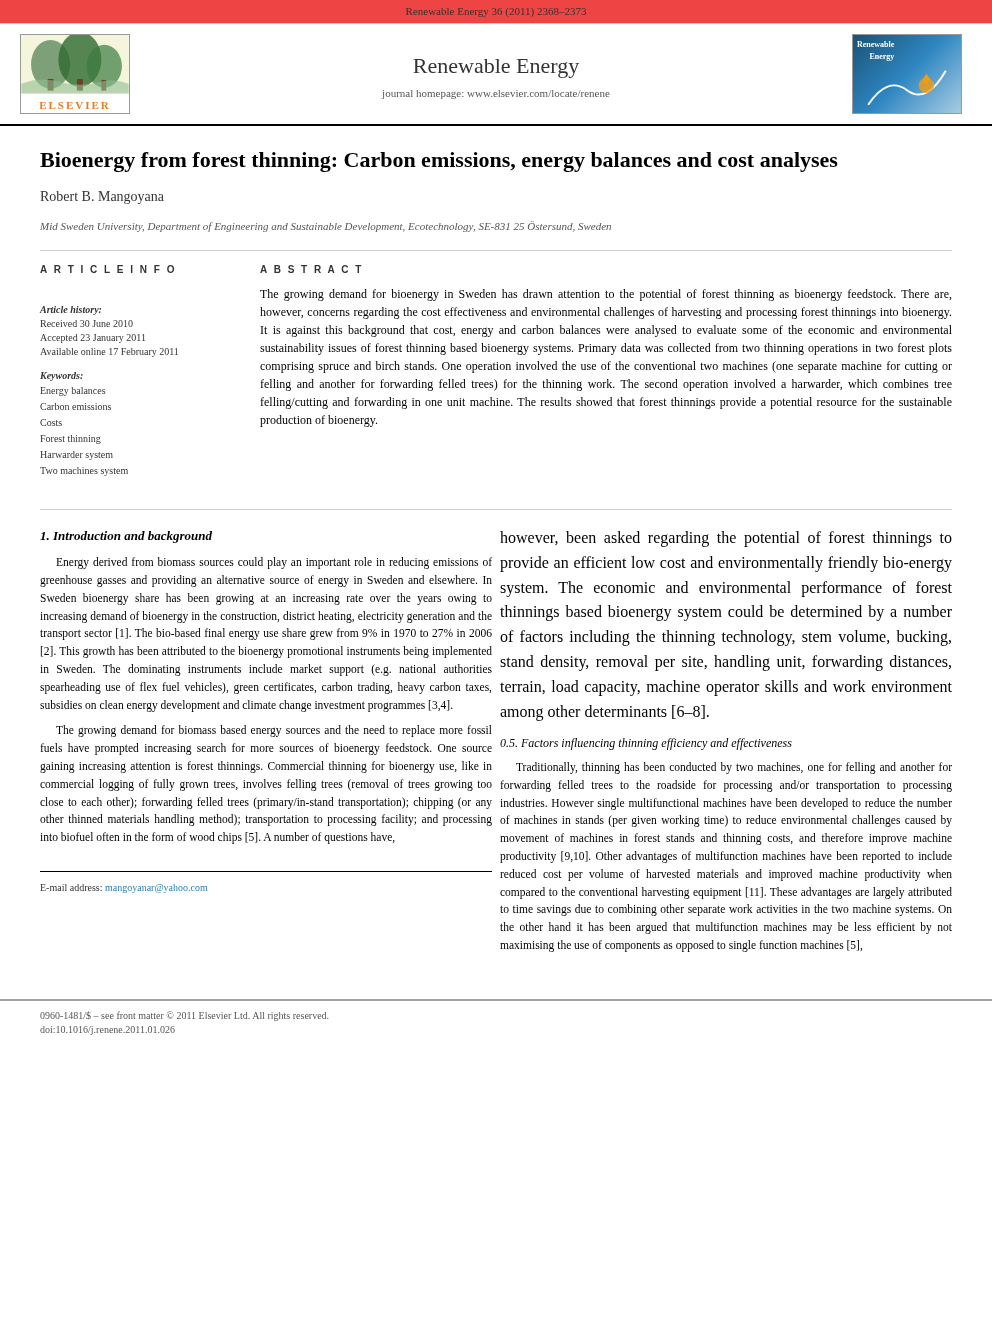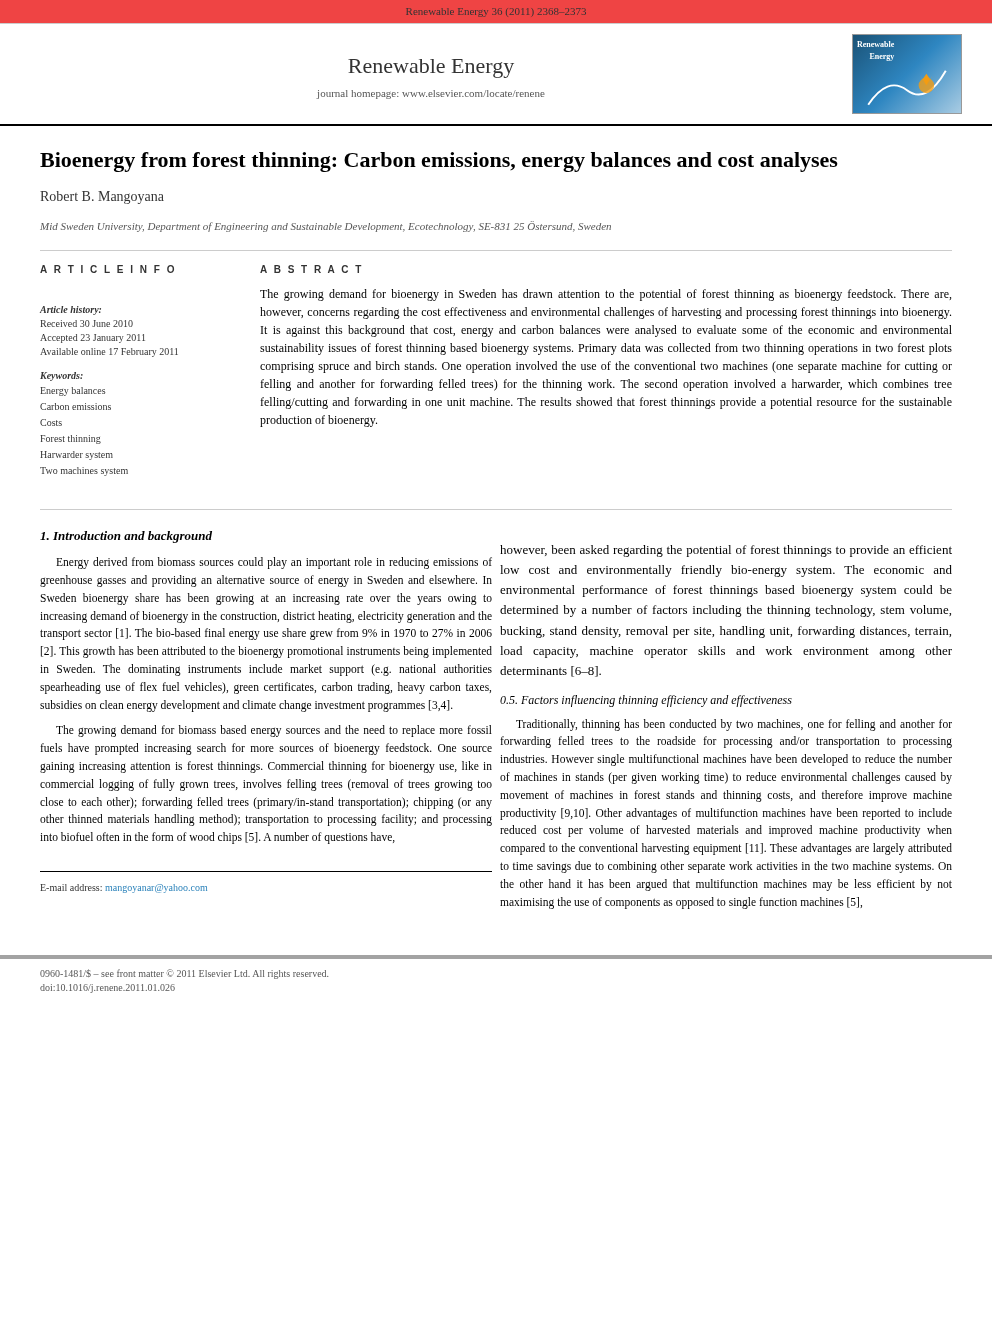--- a/index.html
+++ b/index.html
@@ -189,24 +189,23 @@
     }
     .section-heading {
       font-size: 13px;
       font-weight: bold;
       font-style: italic;
       color: #000;
       margin-bottom: 8px;
     }
     .body-para {
       margin-bottom: 8px;
-      font-size: 13px;
+      font-size: 16px;
       line-height: 1.55;
       text-align: justify;
-      margin-top: 14px;
     }
     .body-para-indent {
       text-indent: 16px;
       margin-bottom: 8px;
       font-size: 11.5px;
       line-height: 1.55;
       text-align: justify;
     }
     .footer-section {
       margin-top: 24px;
@@ -218,21 +217,21 @@
       color: #333;
     }
     .footnote-email a {
       color: #2980b9;
       text-decoration: none;
     }
     .bottom-bar {
       padding: 8px 40px;
       font-size: 10px;
       color: #555;
-      border-top: 4px solid #a3a3a3;
+      border-top: 2px solid #a3a3a3;
       margin-top: 16px;
     }
     .sub-section-heading {
       font-size: 12px;
       font-style: italic;
       color: #000;
       margin-bottom: 6px;
       margin-top: 10px;
     }
     .ref-link {
@@ -247,20 +246,36 @@
   </style>
 </head>
 <body>
 
 <div class="top-bar">
   <span>Renewable Energy 36 (2011) 2368–2373</span>
 </div>
 
 <div class="header-section">
 
+  <div class="logo-area">
+    <div class="logo-box">
+      <svg class="nature-icon" viewBox="0 0 110 60">
+
+        <rect x="0" y="0" width="110" height="60" fill="#f5f5dc"></rect>
+        <ellipse cx="30" cy="30" rx="20" ry="25" fill="#4a7c4e" opacity="0.7"></ellipse>
+        <ellipse cx="60" cy="25" rx="22" ry="28" fill="#2d6a30" opacity="0.8"></ellipse>
+        <ellipse cx="85" cy="32" rx="18" ry="22" fill="#3a7a3e" opacity="0.7"></ellipse>
+        <rect x="27" y="45" width="6" height="12" fill="#6b4226"></rect>
+        <rect x="57" y="45" width="6" height="12" fill="#6b4226"></rect>
+        <rect x="82" y="46" width="5" height="11" fill="#6b4226"></rect>
+        <path d="M0 50 Q20 42 40 48 Q60 54 80 48 Q95 44 110 50 L110 60 L0 60 Z" fill="#8fbc8f" opacity="0.6"></path>
+      </svg>
+      <div class="elsevier-text">ELSEVIER</div>
+    </div>
+  </div>
 
   <div class="header-center">
     <div class="journal-title">Renewable Energy</div>
     <div class="journal-homepage">journal homepage: www.elsevier.com/locate/renene</div>
   </div>
 
   <div class="journal-logo-area">
     <div class="journal-logo-box">
       <div class="journal-logo-text">Renewable<br>Energy</div>
       <svg width="100" height="45" viewBox="0 0 100 45" style="margin-top:4px;">

